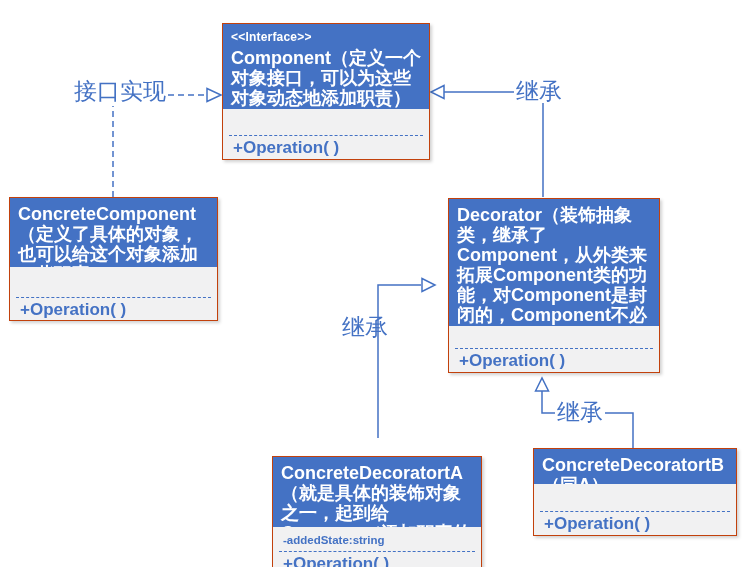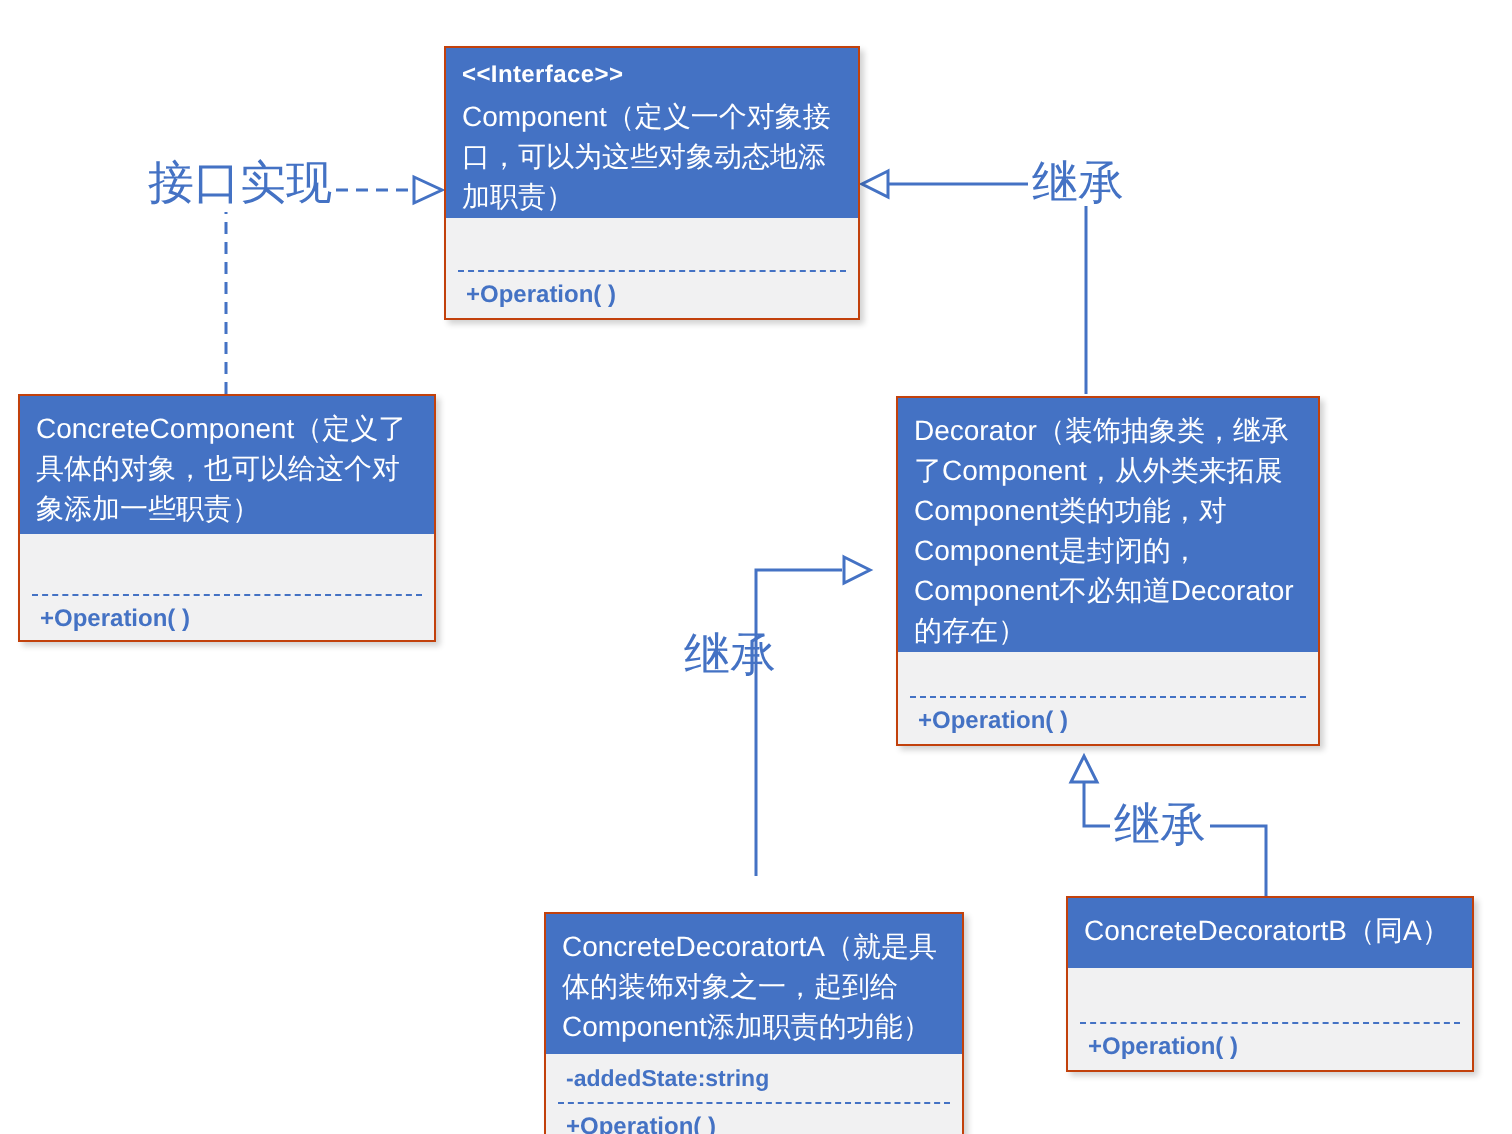--- a/index.html
+++ b/index.html
@@ -17,29 +17,29 @@
   .uml-box {
     position:absolute; display:flex; flex-direction:column;
     background:#f1f1f2; border:1px solid #c2410c;
     box-shadow:2px 2px 3px rgba(0,0,0,0.18);
   }
   .hdr {
     background:#4472C4; color:#ffffff;
     padding:6px 8px 0 8px; overflow:hidden; flex:none;
   }
   .stereotype { font-size:12px; font-weight:bold; letter-spacing:0.2px; margin-bottom:4px; }
-  .cls-title  { font-size:14px; line-height:20px; }
+  .cls-title  { font-size:18px; line-height:20px;font-weight:bold; }
   .box-body { flex:1; display:flex; flex-direction:column; overflow:hidden; }
   .attrs {
     flex:1; font-size:11.5px; font-weight:bold; color:#4472C4;
     padding:6px 8px 0 10px; line-height:15px;
   }
   .sep { border-top:1px dashed #4472C4; margin:0 6px; flex:none; }
   .ops {
-    font-size:12px; font-weight:bold; color:#4472C4;
+    font-size:17px; font-weight:bold; color:#4472C4;
     padding:4px 8px 4px 10px; line-height:15px; flex:none;
   }
 
   #box-component          { left:222px; top:23px;  width:208px; height:137px; }
   #box-component .hdr     { height:85px; }
   #box-concrete-component { left:9px;   top:197px; width:209px; height:124px;gap:24px; }
   #box-concrete-component .hdr { height:69px; }
   #box-decorator          { left:448px; top:198px; width:212px; height:175px; }
   #box-decorator .hdr     { height:127px; }
   #box-decorator-a        { left:272px; top:456px; width:210px; height:120px; }

